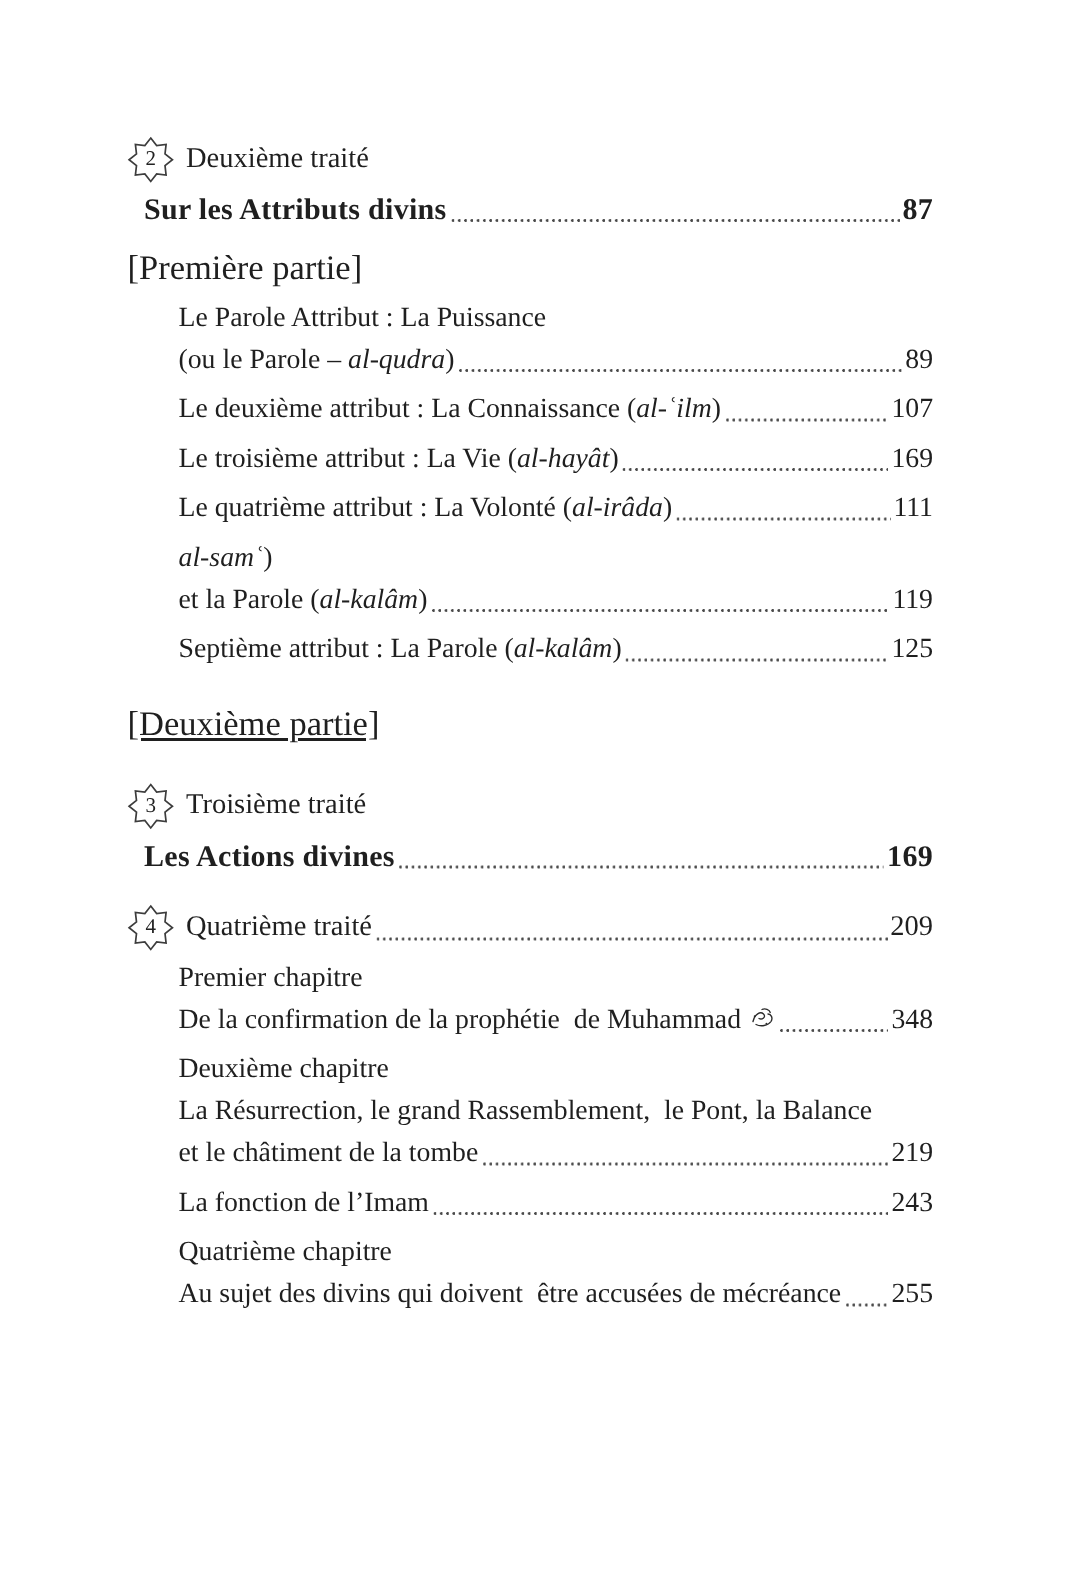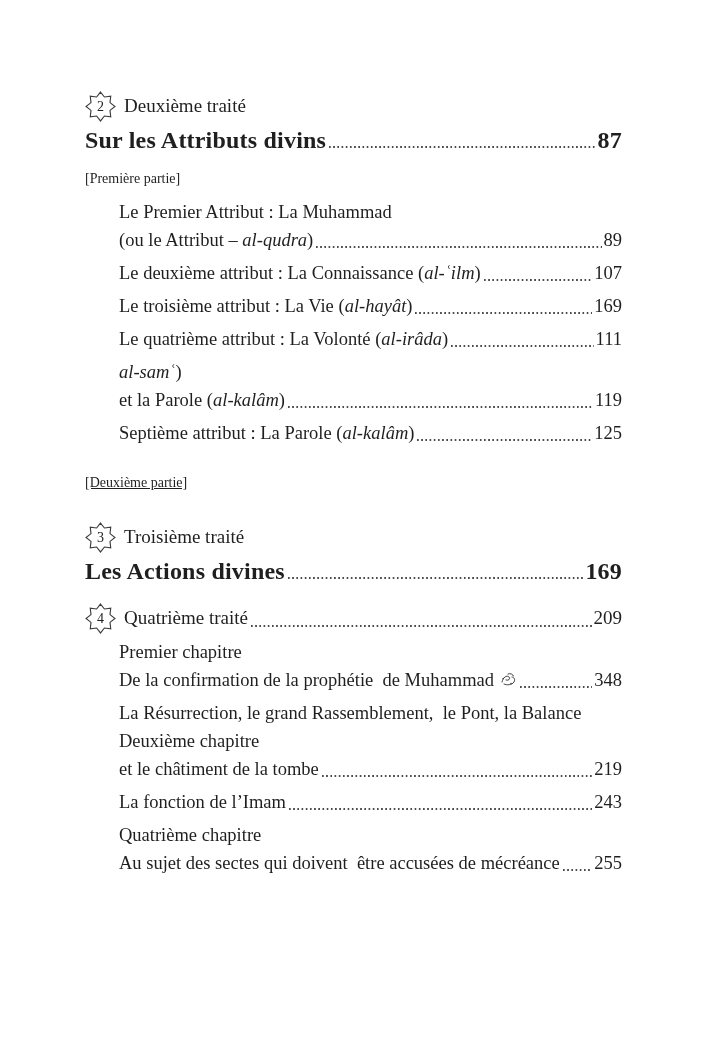--- a/index.html
+++ b/index.html
@@ -19,24 +19,24 @@
   .row .txt{white-space:pre;}
   
   .h-row{line-height:30px;font-size:19px;display:flex;align-items:center;}
   .star{
     position:relative;display:inline-flex;align-items:center;justify-content:center;
     width:31px;height:31px;flex:none;margin-right:8px;transform:translateY(1px);
   }
   .star svg{position:absolute;inset:0;}
   .star-num{position:relative;font-size:14px;color:#222;}
   
-  .title-row{margin-top:4px;line-height:30px;font-size:24px;font-weight:700;letter-spacing:.2px;}
+  .title-row{margin-top:4px;line-height:30px;font-size:20px;font-weight:700;letter-spacing:.2px;margin-left:11px;}
   .title-row .pg{font-weight:700;}
   
-  .part{margin-top:10px;line-height:28px;font-size:14px;}
+  .part{margin-top:10px;line-height:28px;font-size:23px;}
   
   .entry{margin-left:34px;margin-top:5px;margin-bottom:4px;}
   
   .leader{flex:1;align-self:stretch;position:relative;min-width:10px;margin:0 2px 0 3px;}
   .leader::after{
     content:"";position:absolute;left:0;right:0;bottom:6px;height:2px;
     background-image:radial-gradient(circle at 1px 1px,#4a4a4a .78px,transparent 1.08px);
     background-size:4.2px 2px;background-repeat:repeat-x;
   }
   .title-row .leader::after{bottom:7px;}
@@ -62,24 +62,24 @@
       <span class="txt">Deuxième traité</span>
     </div>
     <div class="row title-row">
       <span class="txt">Sur les Attributs divins</span>
       <span class="leader"></span>
       <span class="pg pg-bold">87</span>
     </div>
     <div class="part"><span class="txt">[Première partie]</span></div>
     <div class="entry">
       <div class="row">
-        <span class="txt">Le Premier Attribut : La Muhammad</span>
-      </div>
-      <div class="row">
-        <span class="txt">(ou le Attribut – </span>
+        <span class="txt">Le Parole Attribut : La Puissance</span>
+      </div>
+      <div class="row">
+        <span class="txt">(ou le Parole – </span>
         <span class="txt ital">al-qudra</span>
         <span class="txt">)</span>
         <span class="leader"></span>
         <span class="pg">89</span>
       </div>
     </div>
     <div class="entry">
       <div class="row">
         <span class="txt">Le deuxième attribut : La Connaissance (</span>
         <span class="txt ital">al-ʿilm</span>
@@ -168,41 +168,41 @@
               <circle cx="3.2" cy="6.5" r="0.7" fill="#2b2b2b" stroke="none"></circle>
               <circle cx="11" cy="11.5" r="0.7" fill="#2b2b2b" stroke="none"></circle>
             </g>
           </svg></span>
         <span class="leader"></span>
         <span class="pg">348</span>
       </div>
     </div>
     <div class="entry">
       <div class="row">
+        <span class="txt">Deuxième chapitre</span>
+      </div>
+      <div class="row">
         <span class="txt">La Résurrection, le grand Rassemblement,  le Pont, la Balance</span>
       </div>
       <div class="row">
-        <span class="txt">Deuxième chapitre</span>
-      </div>
-      <div class="row">
         <span class="txt">et le châtiment de la tombe</span>
         <span class="leader"></span>
         <span class="pg">219</span>
       </div>
     </div>
     <div class="entry">
       <div class="row">
         <span class="txt">La fonction de l’Imam</span>
         <span class="leader"></span>
         <span class="pg">243</span>
       </div>
     </div>
     <div class="entry">
       <div class="row">
         <span class="txt">Quatrième chapitre</span>
       </div>
       <div class="row">
-        <span class="txt">Au sujet des sectes qui doivent  être accusées de mécréance</span>
+        <span class="txt">Au sujet des divins qui doivent  être accusées de mécréance</span>
         <span class="leader"></span>
         <span class="pg">255</span>
       </div>
     </div>
   </main>
 
 </body></html>

